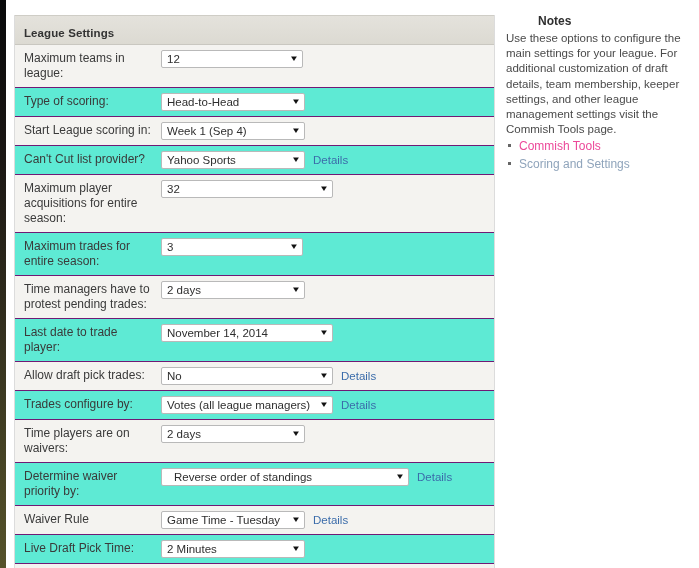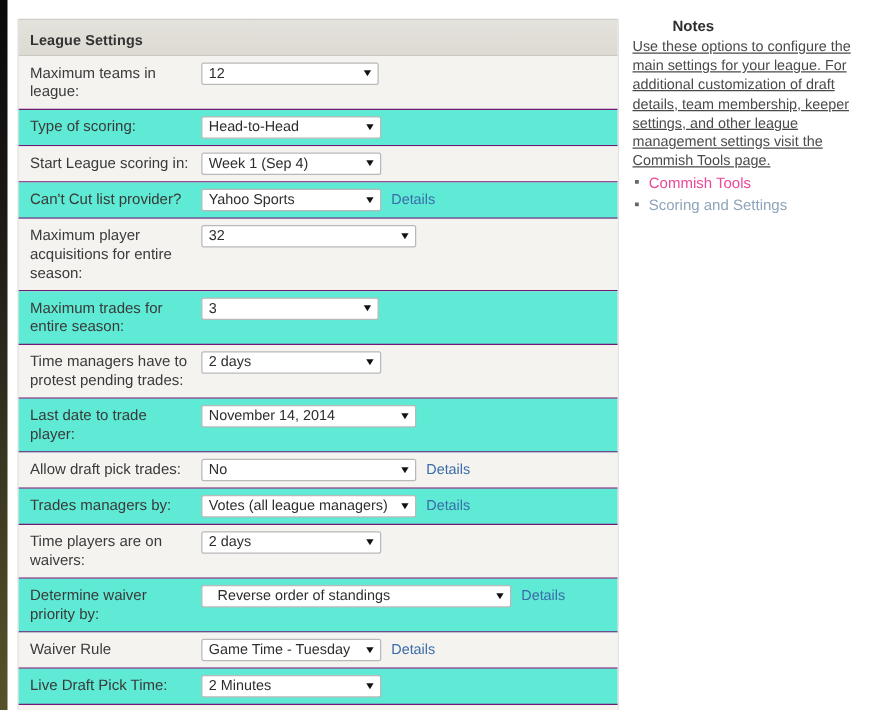--- a/index.html
+++ b/index.html
@@ -148,21 +148,20 @@
     font-weight: bold;
     font-size: 12px;
     color: #2f2f2f;
     margin-bottom: 3px;
     margin-left: 32px;
   }
   .notes-body {
     font-size: 11.5px;
     color: #4a4a4a;
     line-height: 15.2px;
-    text-decoration: underline;
   }
   .related-title {
     font-weight: bold;
     font-size: 12px;
     color: #2f2f2f;
     margin-top: 16px;
     margin-bottom: 4px;
   }
   .related-list {
     list-style: none;
@@ -281,21 +280,21 @@
           <div class="srow-label">Allow draft pick trades:</div>
           <div class="srow-control">
             <div class="sel w-lg">
               <span class="sel-val">No</span>
               <span class="caret">▼</span>
             </div>
             <span class="details-link">Details</span>
           </div>
         </div>
         <div class="srow plain">
-          <div class="srow-label">Trades managers by:</div>
+          <div class="srow-label">Trades configure by:</div>
           <div class="srow-control">
             <div class="sel w-lg">
               <span class="sel-val">Votes (all league managers)</span>
               <span class="caret">▼</span>
             </div>
             <span class="details-link">Details</span>
           </div>
         </div>
         <div class="srow alt">
           <div class="srow-label">Time players are on waivers:</div>

